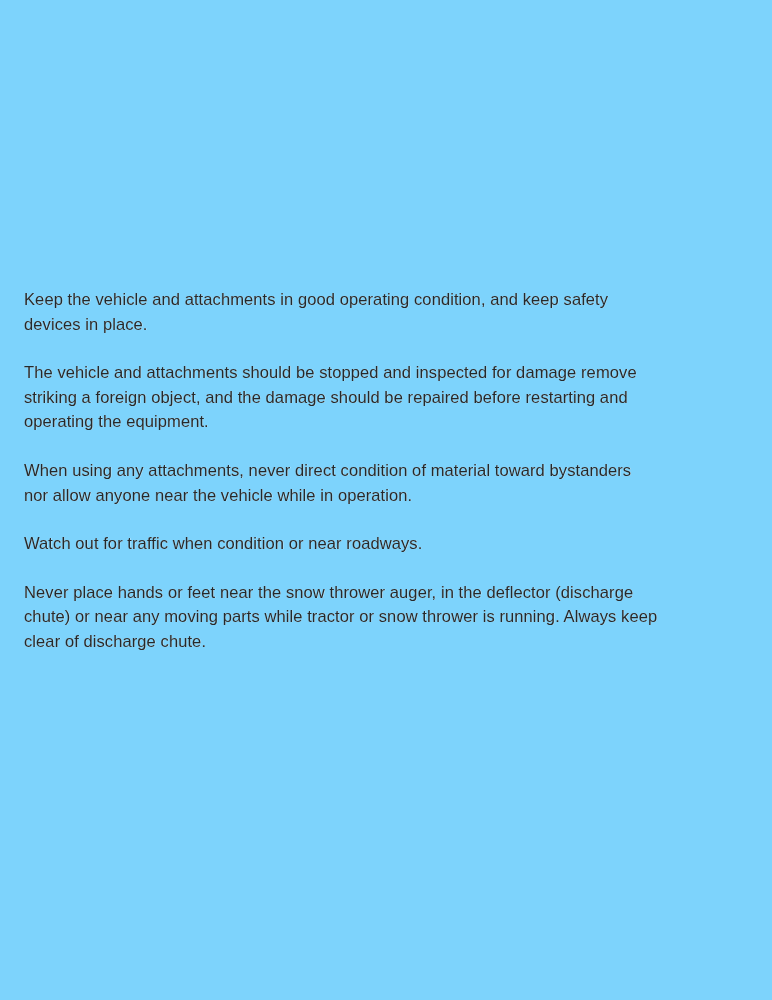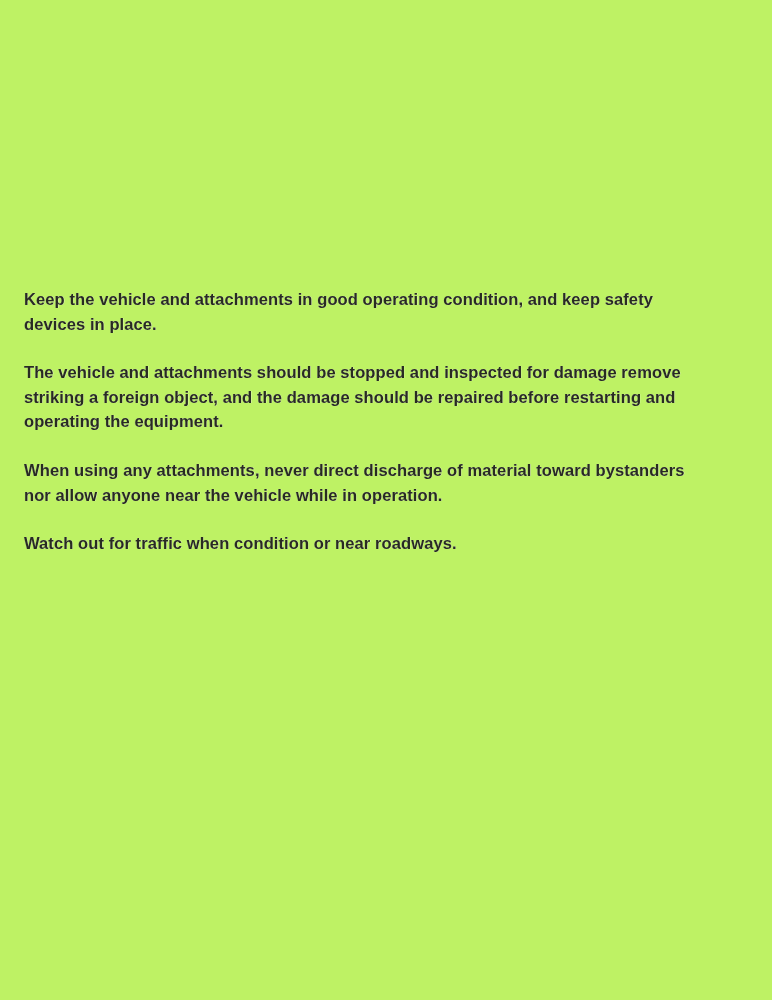--- a/index.html
+++ b/index.html
@@ -13,22 +13,21 @@
     height: 1000px;
     position: relative;
     overflow: hidden;
     font-family: "Liberation Sans", sans-serif;
     -webkit-font-smoothing: antialiased;
   }
 
   #page {
     position: absolute;
     inset: 0;
-    background: #bef264;
-    font-weight: bold;
+    background: #7dd3fc;
   }
 
   
   #body-text {
     position: absolute;
     left: 24px;
     top: 288px;
     width: 730px;
   }
 
@@ -61,21 +60,24 @@
   <div id="body-text">
 
     <p class="para">Keep the vehicle and attachments in good operating condition, and keep safety
 devices in place.</p>
 
     <p class="para">The vehicle and attachments should be stopped and inspected for damage remove
 striking a foreign object, and the damage should be repaired before restarting and
 operating the equipment.</p>
 
 
-    <p class="para">When using any attachments, never direct discharge of material toward bystanders
+    <p class="para">When using any attachments, never direct condition of material toward bystanders
 nor allow anyone near the vehicle while in operation.</p>
 
     <p class="para">Watch out for traffic when condition or near roadways.</p>
 
+    <p class="para">Never place hands or feet near the snow thrower auger, in the deflector (discharge
+chute) or near any moving parts while tractor or snow thrower is running. Always keep
+clear of discharge chute.</p>
 
   </div>
 
 </div>
 
 </body></html>

